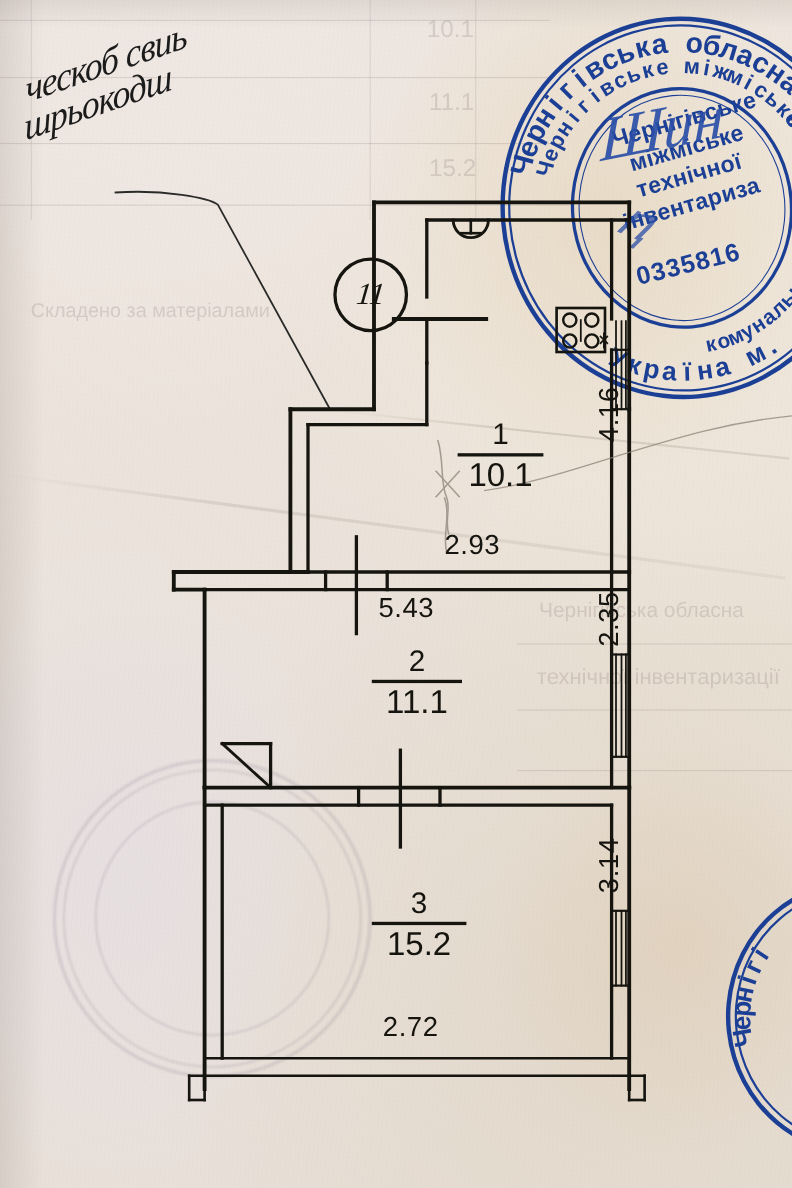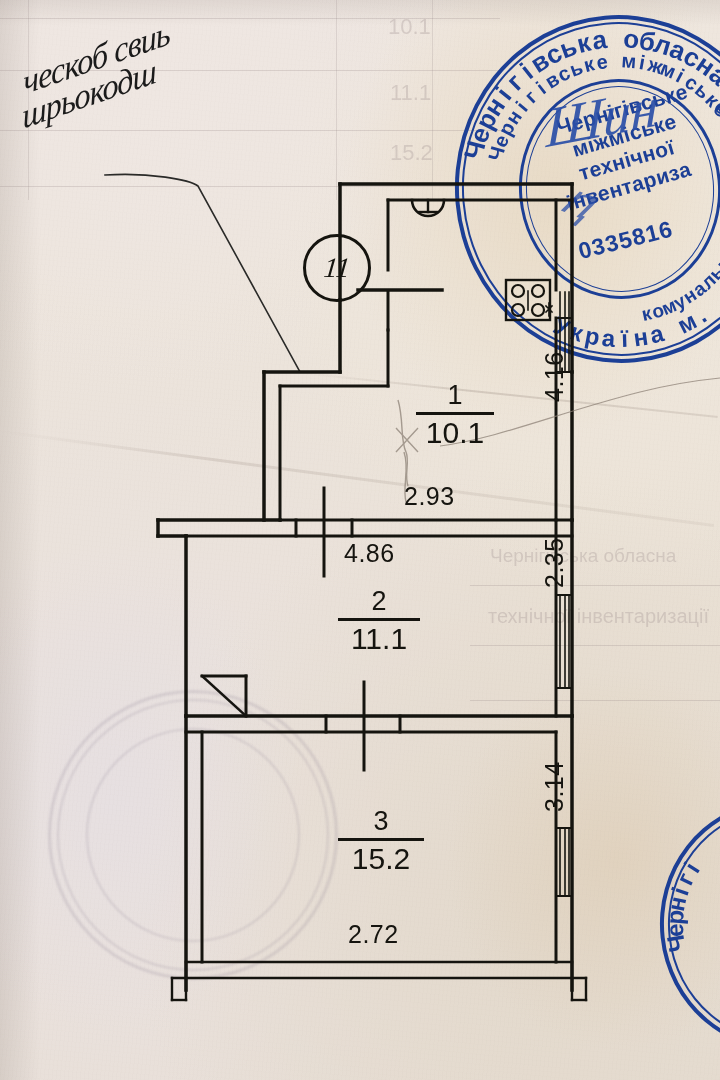--- a/index.html
+++ b/index.html
@@ -306,20 +306,21 @@
     <div class="ghost-line" style="left:0; top:70px; width:500px;"></div>
     <div class="ghost-line" style="left:0; top:130px; width:510px;"></div>
     <div class="ghost-line" style="left:0; top:186px; width:520px;"></div>
     <div class="ghost-vline" style="left:28px; top:0; height:200px;"></div>
     <div class="ghost-vline" style="left:336px; top:0; height:200px;"></div>
     <div class="ghost-vline" style="left:432px; top:0; height:200px;"></div>
     <div class="ghost-text" style="left:388px; top:14px; font-size:22px;">10.1</div>
     <div class="ghost-text" style="left:390px; top:80px; font-size:22px;">11.1</div>
     <div class="ghost-text" style="left:390px; top:140px; font-size:22px;">15.2</div>
     <div class="ghost-text" style="left:24px; top:8px; font-size:19px;">&nbsp;</div>
+    <div class="ghost-text" style="left:28px; top:272px; font-size:18px; width:420px;">Складено за матеріалами</div>
     <div class="ghost-text" style="left:490px; top:545px; font-size:19px;">Чернігівська обласна</div>
     <div class="ghost-text" style="left:488px; top:605px; font-size:20px;">технічної інвентаризації</div>
     <div class="ghost-text" style="left:492px; top:655px; font-size:17px;">&nbsp;</div>
     <div class="ghost-line" style="left:470px; top:585px; width:250px;"></div>
     <div class="ghost-line" style="left:470px; top:645px; width:250px;"></div>
     <div class="ghost-line" style="left:470px; top:700px; width:250px;"></div>
 
     <div class="ghost-stamp" style="left:48px; top:690px; width:290px; height:290px;">
       <div class="ring1"></div>
         <div class="ring2"></div>
@@ -561,19 +562,19 @@
 
   <div class="room-tag" style="left:338px; top:808px; width:86px;">
     <span class="num">3</span>
     <span class="bar"></span>
     <span class="area">15.2</span>
   </div>
 
   <div class="dim-label" style="left:404px; top:482px;">2.93</div>
   <div class="dim-label vert" style="left:540px; top:402px;">4.16</div>
 
-  <div class="dim-label" style="left:344px; top:539px;">4.86</div>
+  <div class="dim-label" style="left:344px; top:539px;">5.43</div>
   <div class="dim-label vert" style="left:540px; top:588px;">2.35</div>
 
   <div class="dim-label" style="left:348px; top:920px;">2.72</div>
   <div class="dim-label vert" style="left:540px; top:812px;">3.14</div>
 
 </div>
 
 </body></html>

